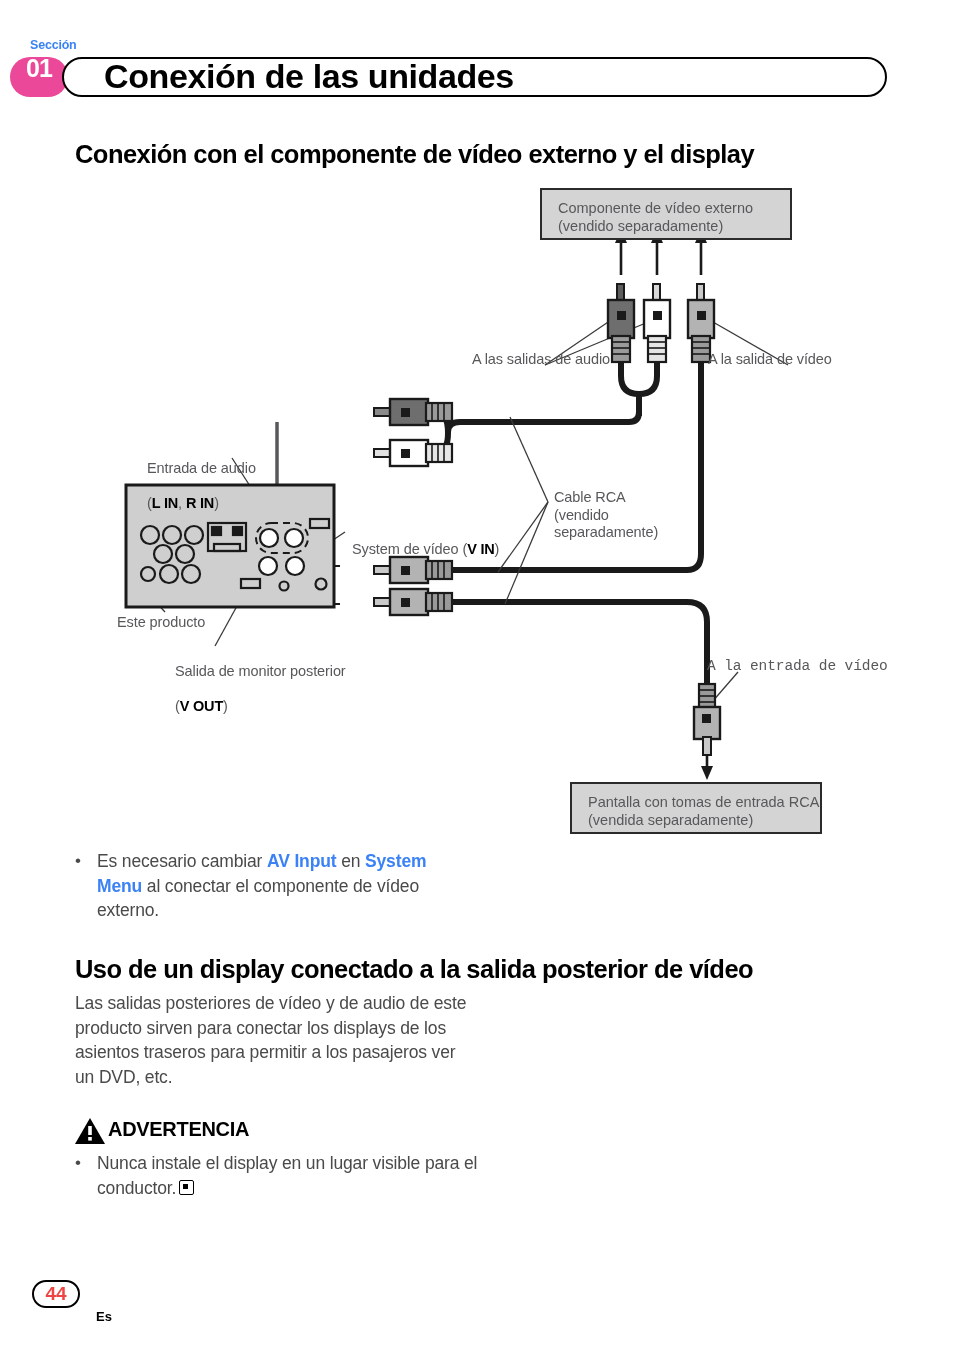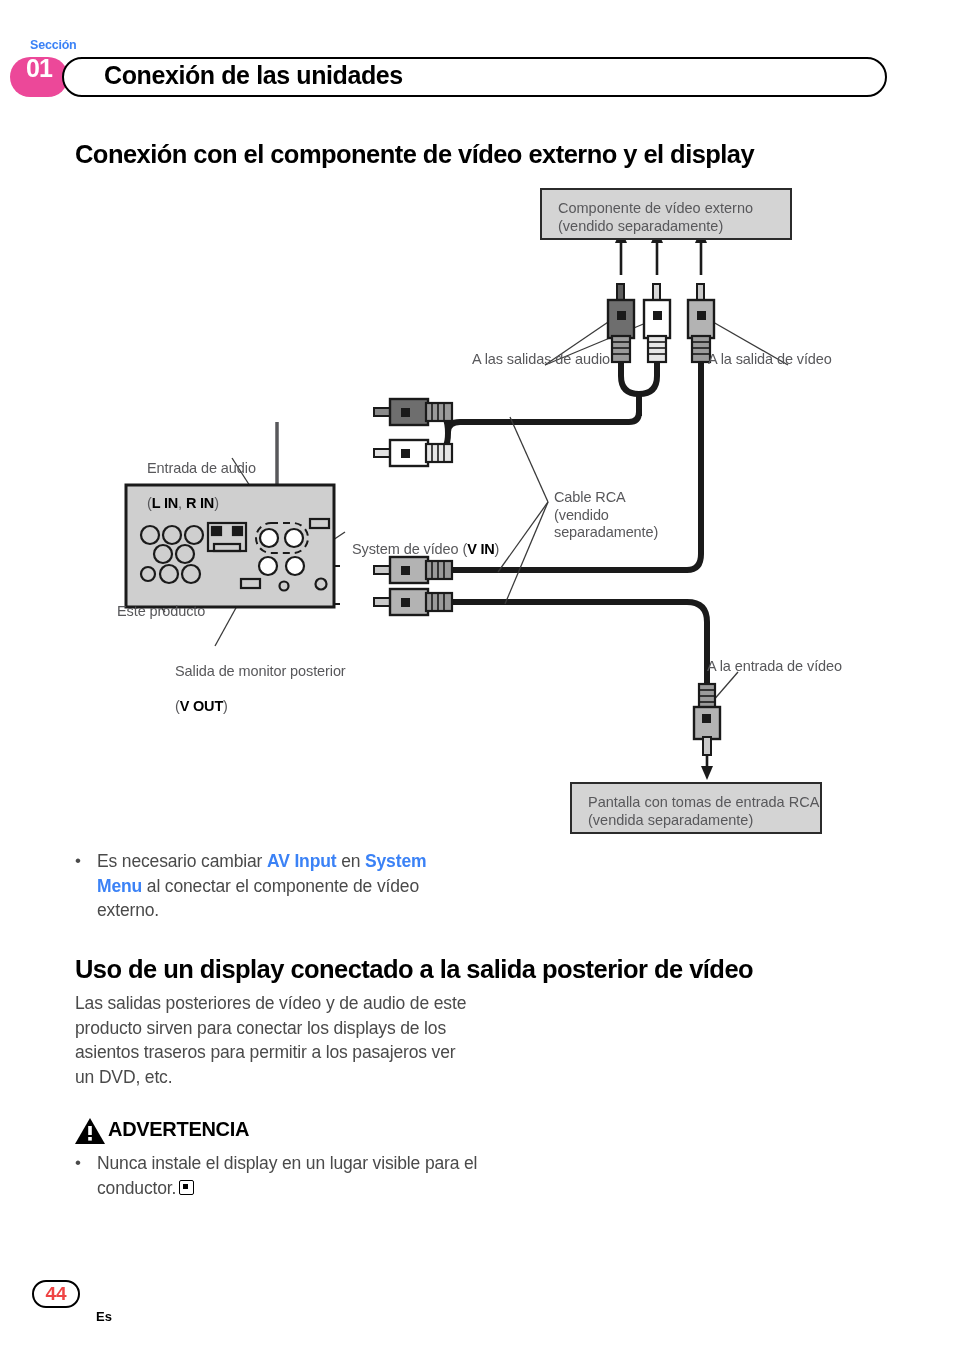--- a/index.html
+++ b/index.html
@@ -59,21 +59,21 @@
     height: 40px;
     border: 2.2px solid #000;
     border-radius: 21px;
     background: #fff;
     box-sizing: border-box;
     display: flex;
     align-items: center;
     padding-left: 40px;
   }
   #section-title-text {
-    font-size: 25px;
+    font-size: 34px;
     font-weight: bold;
     letter-spacing: -0.4px;
     color: #000;
     line-height: 1;
     padding-bottom: 3px;
   }
 
   
   .h1-main {
     position: absolute;
@@ -456,28 +456,28 @@
   </div>
 
   <div class="dgm-label" style="left:352px; top:343px;">
     <span>System de vídeo (</span><b>V IN</b><span>)</span>
   </div>
 
   <div class="dgm-label" style="left:554px; top:309px;">Cable RCA
 (vendido
 separadamente)</div>
 
-  <div class="dgm-label" style="left:117px; top:423px;">Este producto</div>
+  <div class="dgm-label" style="left:117px; top:434px;">Este producto</div>
 
   <div class="dgm-label" style="left:175px; top:465px;">
     <span>Salida de monitor posterior</span><br>
     <span>(</span><b>V OUT</b><span>)</span>
   </div>
 
-  <div class="dgm-label" style="left:707px; top:478px;">A la entrada de vídeo</div>
+  <div class="dgm-label" style="left:707px; top:478px;font-family:Liberation Mono, monospace;">A la entrada de vídeo</div>
 </div>
 
 <div id="bullet-av" class="body-text">
   <div class="bullet-row">
     <span class="bullet-dot">•</span>
     <span class="bullet-body"><span>Es necesario cambiar </span><b>AV Input</b><span> en </span><b>System Menu</b><span> al conectar el componente de vídeo externo.</span></span>
   </div>
 </div>
 
 <div id="sub-heading" class="h1-main">Uso de un display conectado a la salida posterior de vídeo</div>

